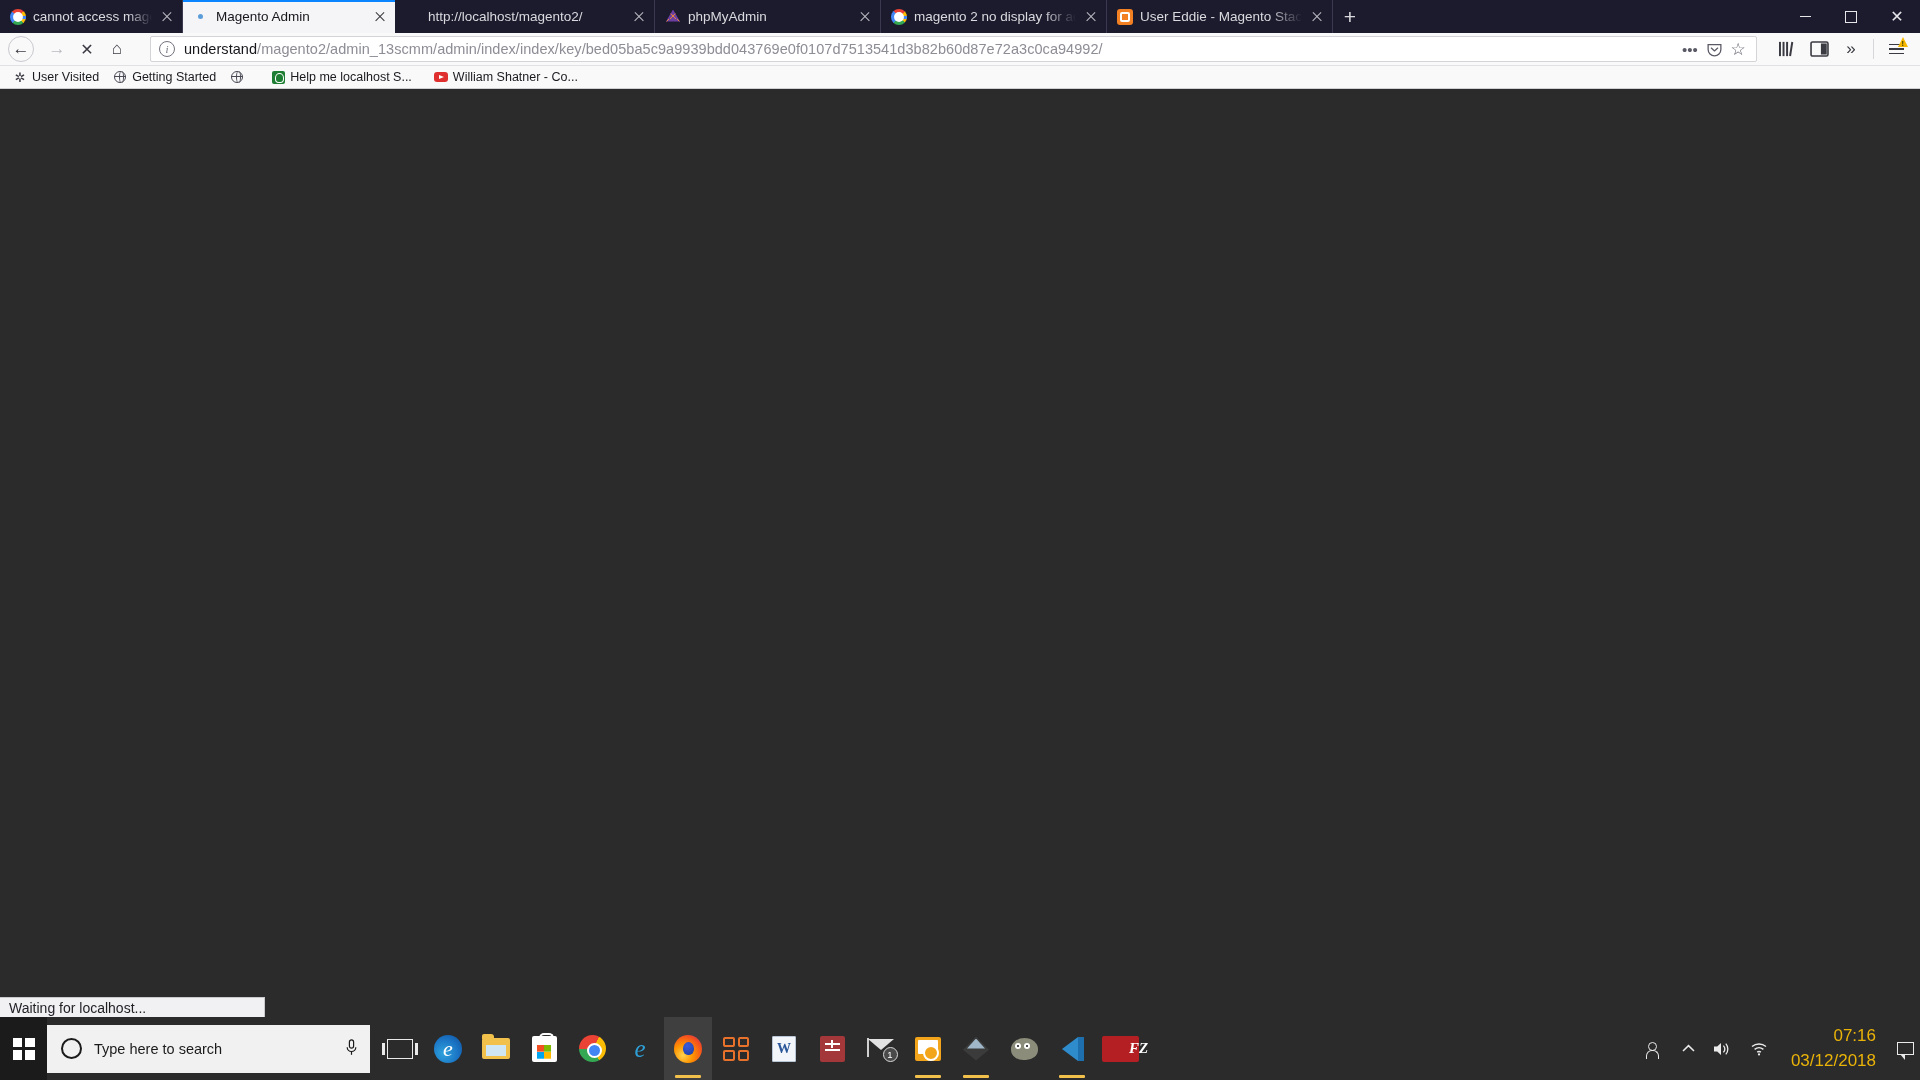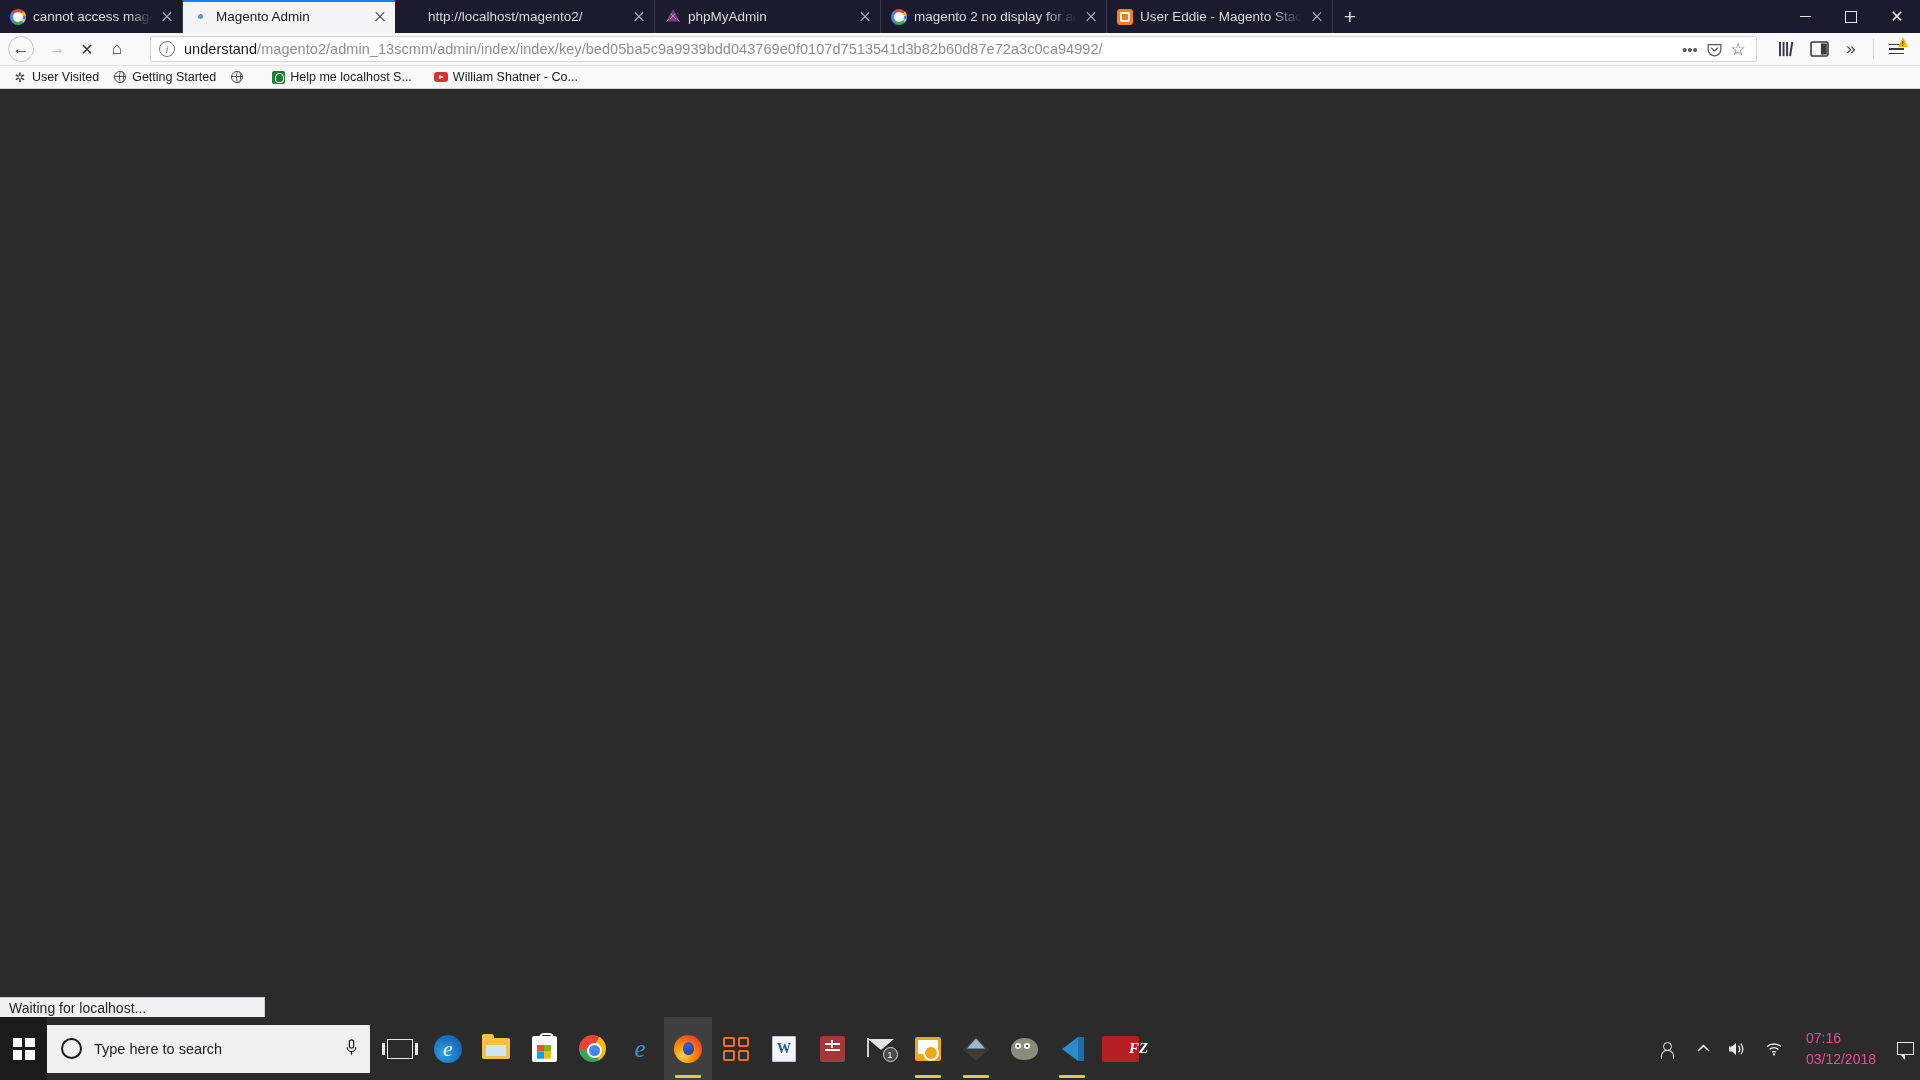--- a/index.html
+++ b/index.html
@@ -596,24 +596,24 @@
   }
   .trayitem {
     height: 63px;
     display: flex; align-items: center; justify-content: center;
     padding: 0 9px;
     font-size: 15px;
   }
   #clock {
     height: 63px;
     display: flex; flex-direction: column;
-    align-items: flex-start; justify-content: center;
+    align-items: flex-end; justify-content: center;
     padding: 0 14px;
-    font-size: 14px; line-height: 1.45;
-    color: #ec4899;
+    font-size: 17px; line-height: 1.45;
+    color: #eab308;
   }
   #actioncenter {
     width: 30px; height: 63px;
     display: flex; align-items: center; justify-content: center;
   }
   .ic-chat {
     width: 17px; height: 13px;
     border: 1.7px solid #eaeaea;
     position: relative;
   }

